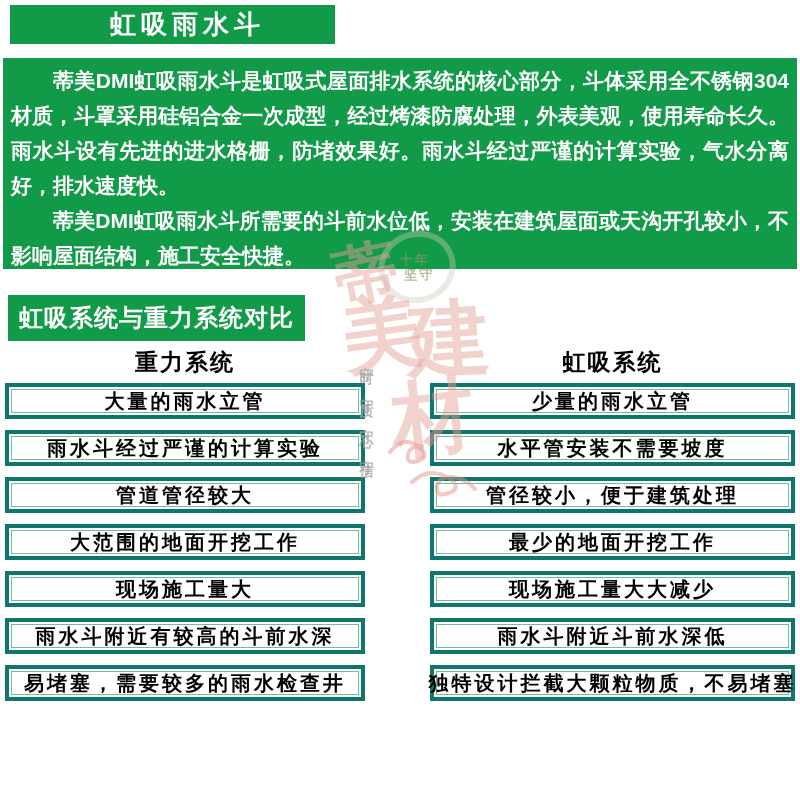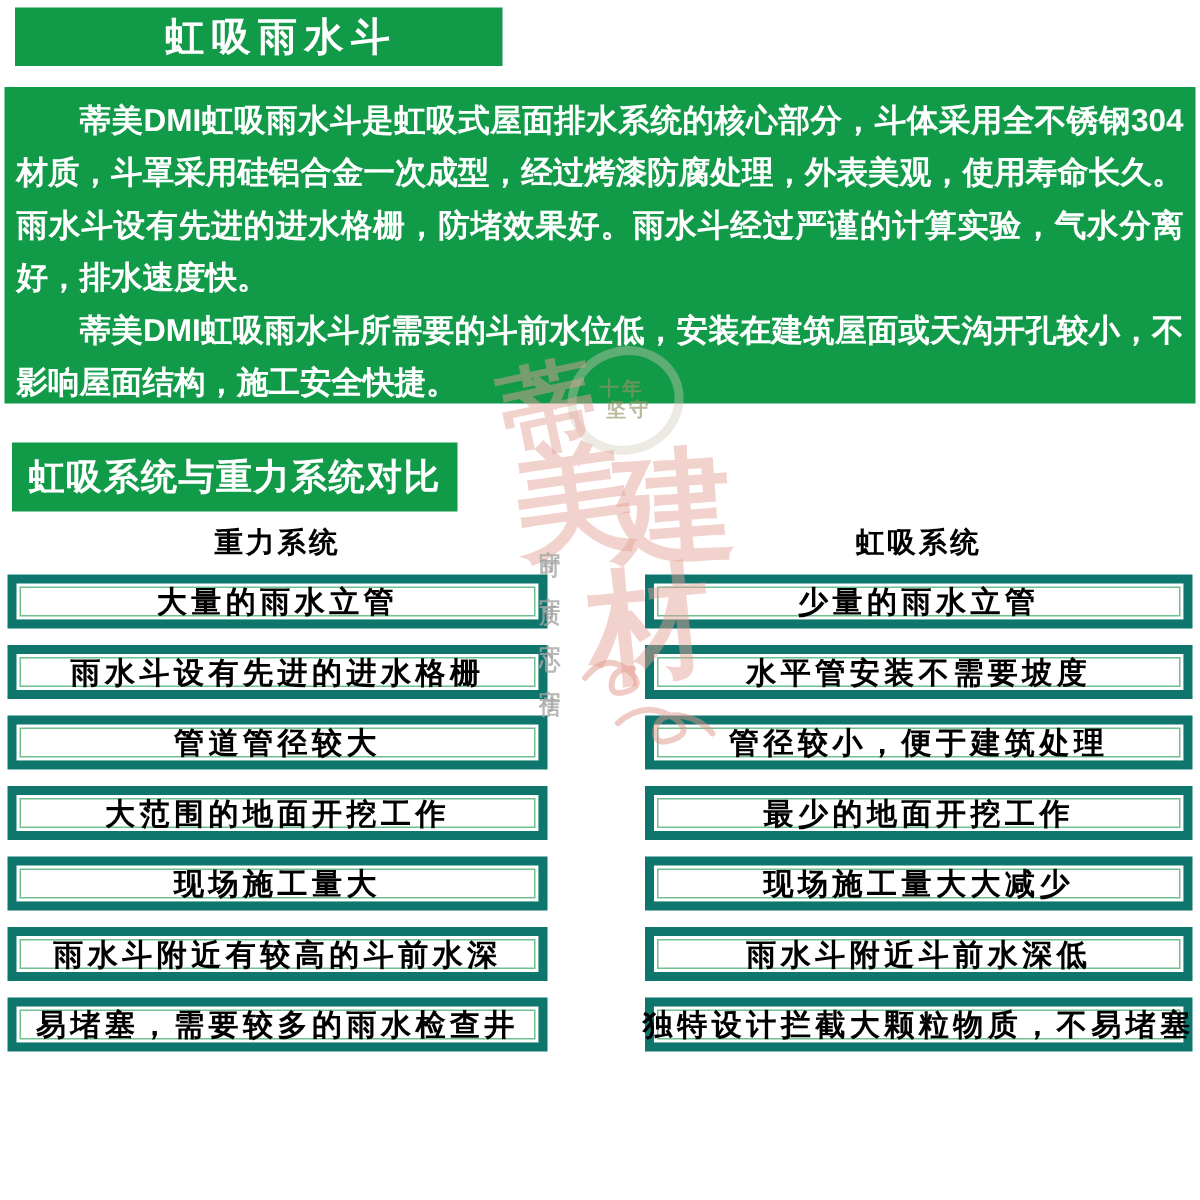--- a/index.html
+++ b/index.html
@@ -17,33 +17,33 @@
   
   #intro{
     position:absolute;left:3px;top:58px;width:794px;height:211px;
     background:#119a48;color:#ffffff;font-weight:bold;
     font-size:21px;line-height:35px;box-sizing:border-box;padding:5px 8px 0 8px;
     text-align:justify;
   }
   #intro p{margin:0;text-indent:2em;}
   
   .col-header{
-    position:absolute;top:348px;height:28px;font-size:19px;font-weight:bold;
+    position:absolute;top:348px;height:28px;font-size:23px;font-weight:bold;
     letter-spacing:2px;display:flex;align-items:center;justify-content:center;
   }
   #hdr-left{left:5px;width:360px;}
   #hdr-right{left:430px;width:365px;}
   
   #rows{
     position:absolute;left:5px;top:383px;width:790px;
     display:flex;flex-direction:column;gap:11px;
   }
   .row{display:grid;grid-template-columns:360px 365px;column-gap:65px;}
   .cell{
-    height:36px;background:#ffffff;border:6px solid #0f766e;
+    height:36px;background:#ffffff;border:4px solid #0f766e;
     box-shadow:inset 0 0 0 2px #ffffff, inset 0 0 0 3px #6fbf90;
     display:flex;align-items:center;justify-content:center;
     font-size:20px;font-weight:bold;letter-spacing:3px;box-sizing:border-box;
     white-space:nowrap;
   }
   
   #watermark{
     position:absolute;left:320px;top:225px;width:185px;height:295px;
     pointer-events:none;z-index:5;font-family:"DejaVu Serif",serif;
   }
@@ -87,21 +87,21 @@
 
   <div id="hdr-left" class="col-header">重力系统</div>
   <div id="hdr-right" class="col-header">虹吸系统</div>
 
   <div id="rows">
     <div class="row">
       <div class="cell">大量的雨水立管</div>
       <div class="cell">少量的雨水立管</div>
     </div>
     <div class="row">
-      <div class="cell">雨水斗设有先进的进水格栅</div>
+      <div class="cell">雨水斗经过严谨的计算实验</div>
       <div class="cell">水平管安装不需要坡度</div>
     </div>
     <div class="row">
       <div class="cell">管道管径较大</div>
       <div class="cell">管径较小，便于建筑处理</div>
     </div>
     <div class="row">
       <div class="cell">大范围的地面开挖工作</div>
       <div class="cell">最少的地面开挖工作</div>
     </div>

